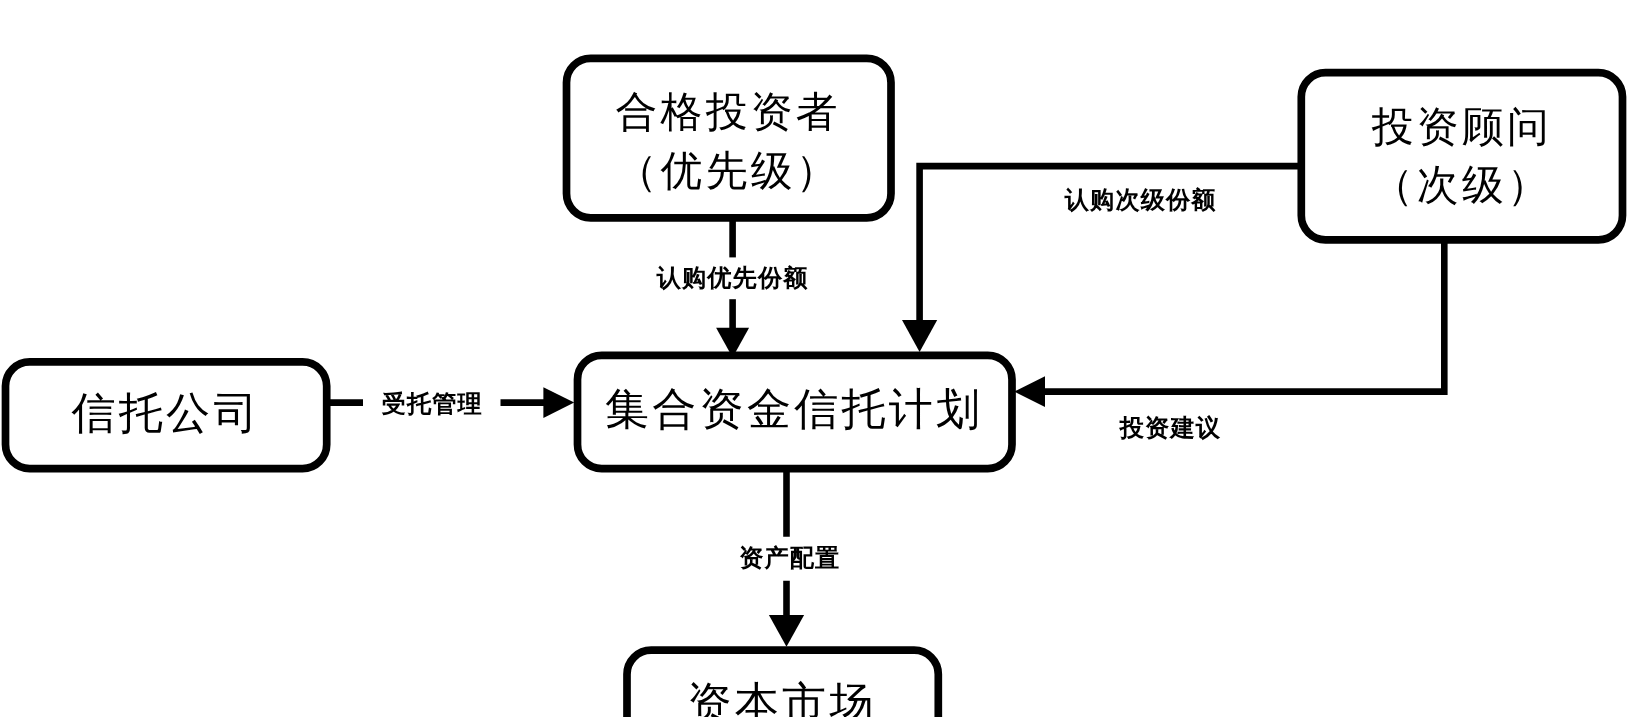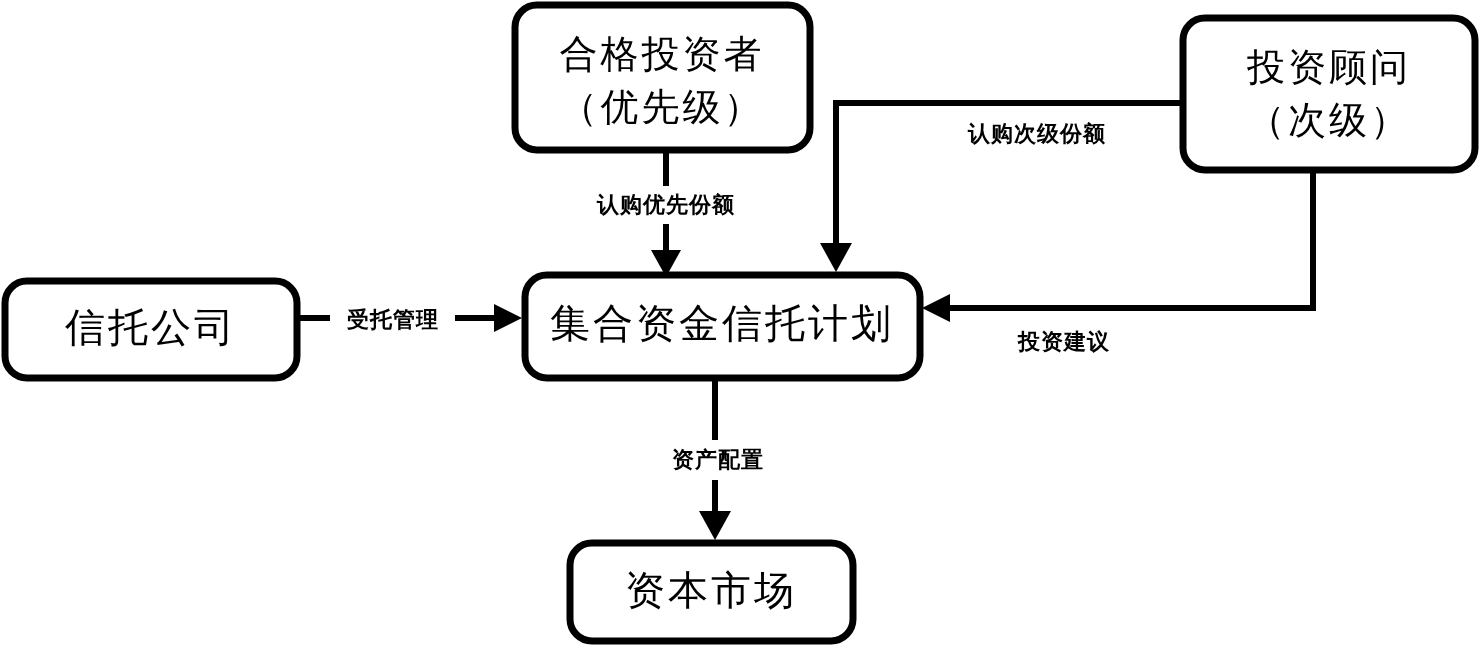--- a/index.html
+++ b/index.html
@@ -11,20 +11,21 @@
     width: 1481px;
     height: 652px;
     font-family: "DejaVu Sans", "Liberation Sans", sans-serif;
     overflow: hidden;
   }
   #diagram-root {
     position: relative;
     width: 1481px;
     height: 464px;
     background: #ffffff;
+    margin-top: 48px;
   }
   svg.diagram-canvas {
     position: absolute;
     left: 0;
     top: 0;
     width: 1481px;
     height: 652px;
   }
   .node-box {
     fill: #ffffff;

